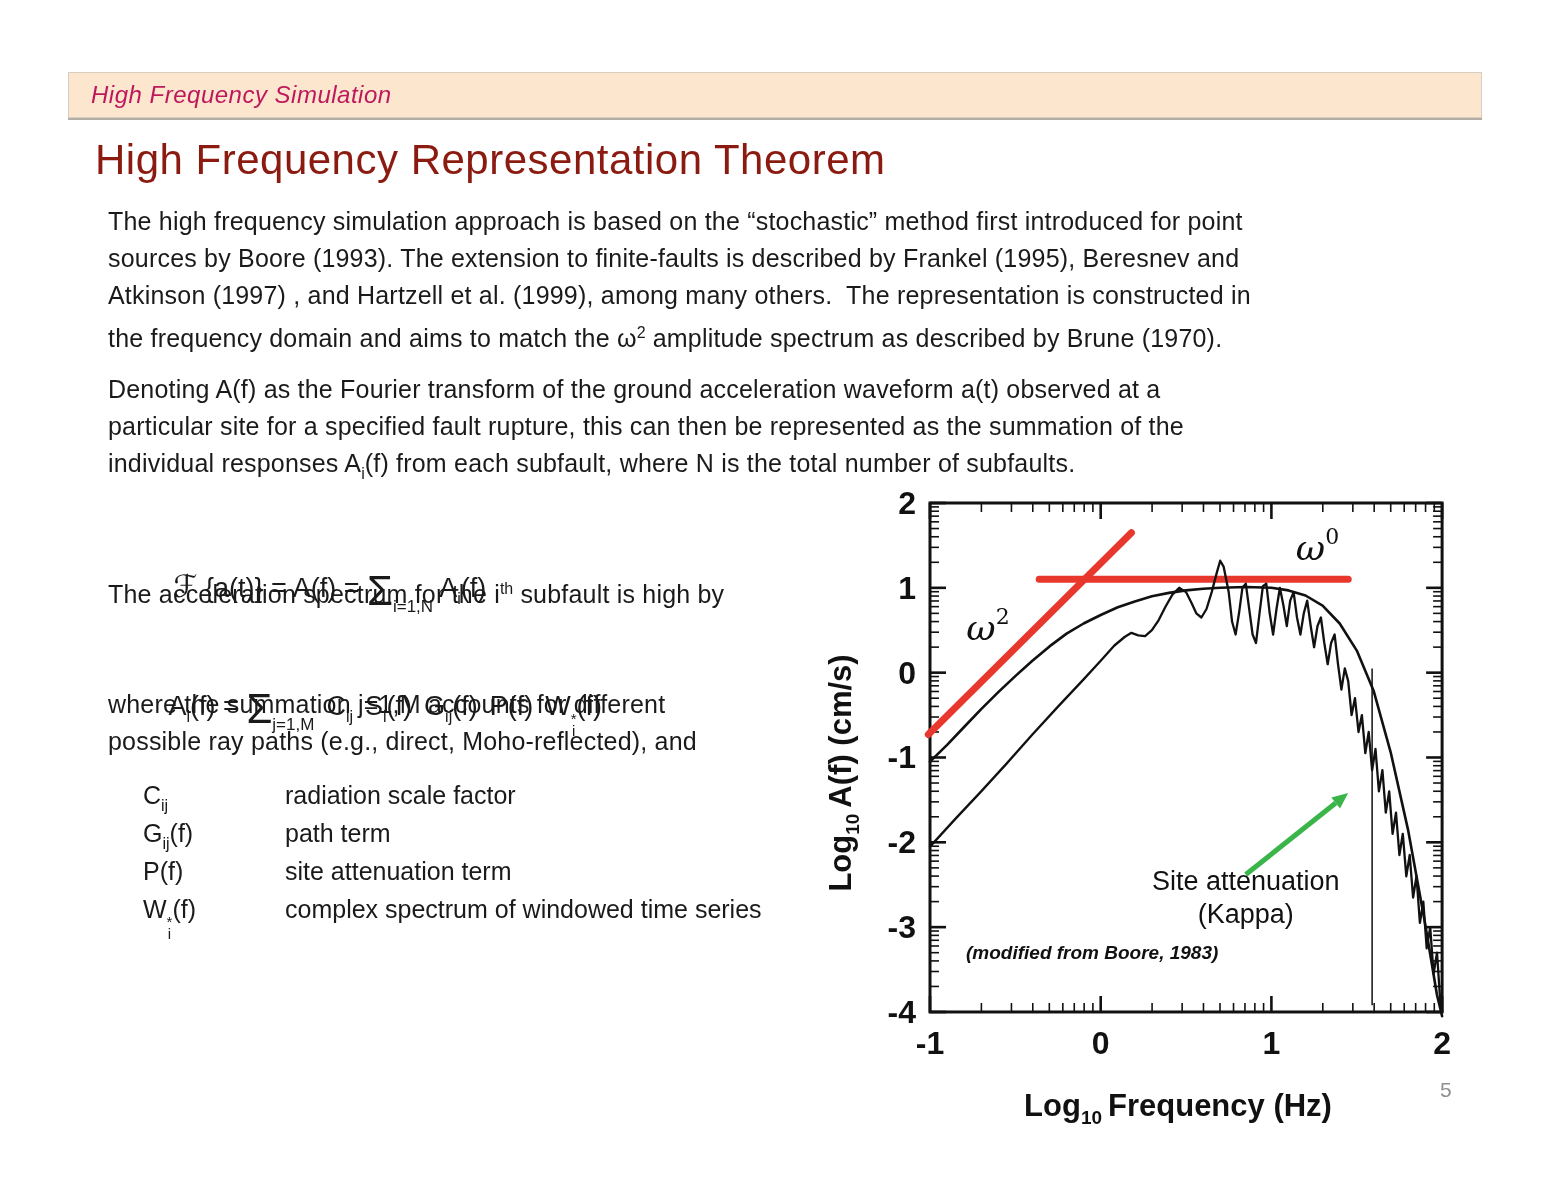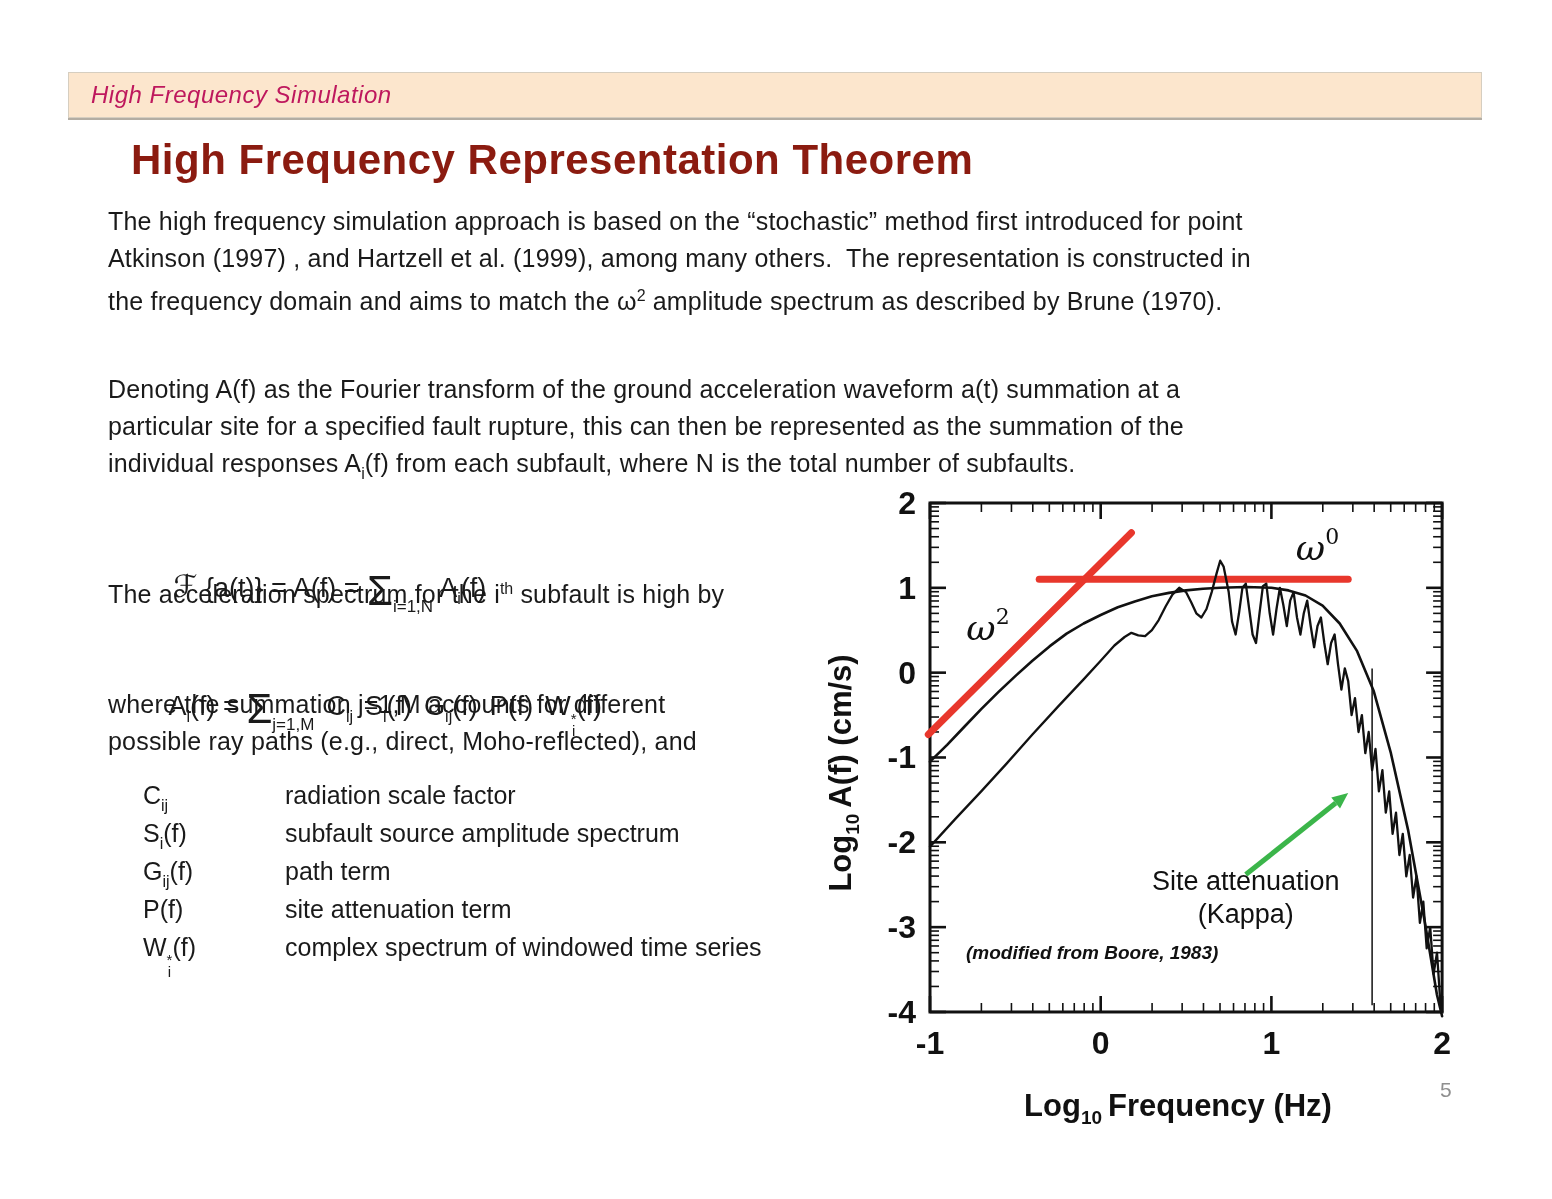--- a/index.html
+++ b/index.html
@@ -3,21 +3,21 @@
 <meta charset="utf-8">
 <style>
   html,body{margin:0;padding:0;background:#ffffff;}
   #slide{position:relative;width:1552px;height:1199px;background:#ffffff;overflow:hidden;
          font-family:"Liberation Sans",sans-serif;color:#1a1a1a;}
   
   #banner{position:absolute;left:68px;top:72px;width:1412px;height:44px;background:#fce6cd;
           border:1px solid #d6cec0;box-shadow:0 2px 0 #b3ada3;display:flex;align-items:center;}
   #banner .btext{margin-left:22px;font-size:24px;font-style:italic;color:#be185d;letter-spacing:.5px;}
   
-  #title{position:absolute;left:95px;top:136px;font-size:42px;font-weight:bold;color:#8b1b10;letter-spacing:.5px;white-space:pre;margin-left:36px;}
+  #title{position:absolute;left:95px;top:136px;font-size:42px;font-weight:normal;color:#8b1b10;letter-spacing:.5px;white-space:pre;}
   
   .block{position:absolute;}
   .line{white-space:pre;font-size:25px;line-height:37px;letter-spacing:.2px;}
   .sub{font-size:16px;vertical-align:-7px;letter-spacing:0;}
   .suptxt{font-size:16px;vertical-align:9px;letter-spacing:0;}
   #p1{left:108px;top:203px;}
   #p2{left:108px;top:371px;}
   
   .formula{position:absolute;font-size:27px;white-space:pre;line-height:60px;}
   #f1{left:143px;top:496px;}
@@ -51,26 +51,27 @@
 <div id="slide">
 
   <div id="banner">
     <span class="btext">High Frequency Simulation</span>
   </div>
 
   <div id="title">High Frequency Representation Theorem</div>
 
   <div id="p1" class="block">
     <div class="line">The high frequency simulation approach is based on the “stochastic” method first introduced for point</div>
+    <div class="line">sources by Boore (1993). The extension to finite-faults is described by Frankel (1995), Beresnev and</div>
     <div class="line">Atkinson (1997) , and Hartzell et al. (1999), among many others.  The representation is constructed in</div>
     <div class="line"><span>the frequency domain and aims to match the </span><span>ω</span><span class="suptxt">2</span><span> amplitude spectrum as described by Brune (1970).</span></div>
   </div>
 
   <div id="p2" class="block">
-    <div class="line">Denoting A(f) as the Fourier transform of the ground acceleration waveform a(t) summation at a</div>
+    <div class="line">Denoting A(f) as the Fourier transform of the ground acceleration waveform a(t) observed at a</div>
     <div class="line">particular site for a specified fault rupture, this can then be represented as the summation of the</div>
     <div class="line"><span>individual responses A</span><span class="sub">i</span><span>(f) from each subfault, where N is the total number of subfaults.</span></div>
   </div>
 
   <div id="f1" class="formula">
     <span class="scriptF">ℱ</span><span> {a(t)} = A(f) = </span><span class="sigma">Σ</span><span class="sigsub">i=1,N</span><span> A</span><span class="sub">i</span><span>(f)</span>
   </div>
 
   <div id="specline" class="block line"><span>The acceleration spectrum for the i</span><span class="suptxt">th</span><span> subfault is high by</span></div>
 
@@ -80,24 +81,20 @@
 
   <div id="wherep" class="block">
     <div class="line">where the summation j=1,M accounts for different</div>
     <div class="line">possible ray paths (e.g., direct, Moho-reflected), and</div>
   </div>
 
   <div id="defs" class="block">
     <div class="def-row">
       <span class="def-sym"><span>C</span><span class="sub">ij</span><span></span></span>
       <span class="def-desc">radiation scale factor</span>
-    </div>
-    <div class="def-row">
-      <span class="def-sym"><span>S</span><span class="sub">i</span><span>(f)</span></span>
-      <span class="def-desc">subfault source amplitude spectrum</span>
     </div>
     <div class="def-row">
       <span class="def-sym"><span>G</span><span class="sub">ij</span><span>(f)</span></span>
       <span class="def-desc">path term</span>
     </div>
     <div class="def-row">
       <span class="def-sym"><span>P</span><span>(f)</span></span>
       <span class="def-desc">site attenuation term</span>
     </div>
     <div class="def-row">

